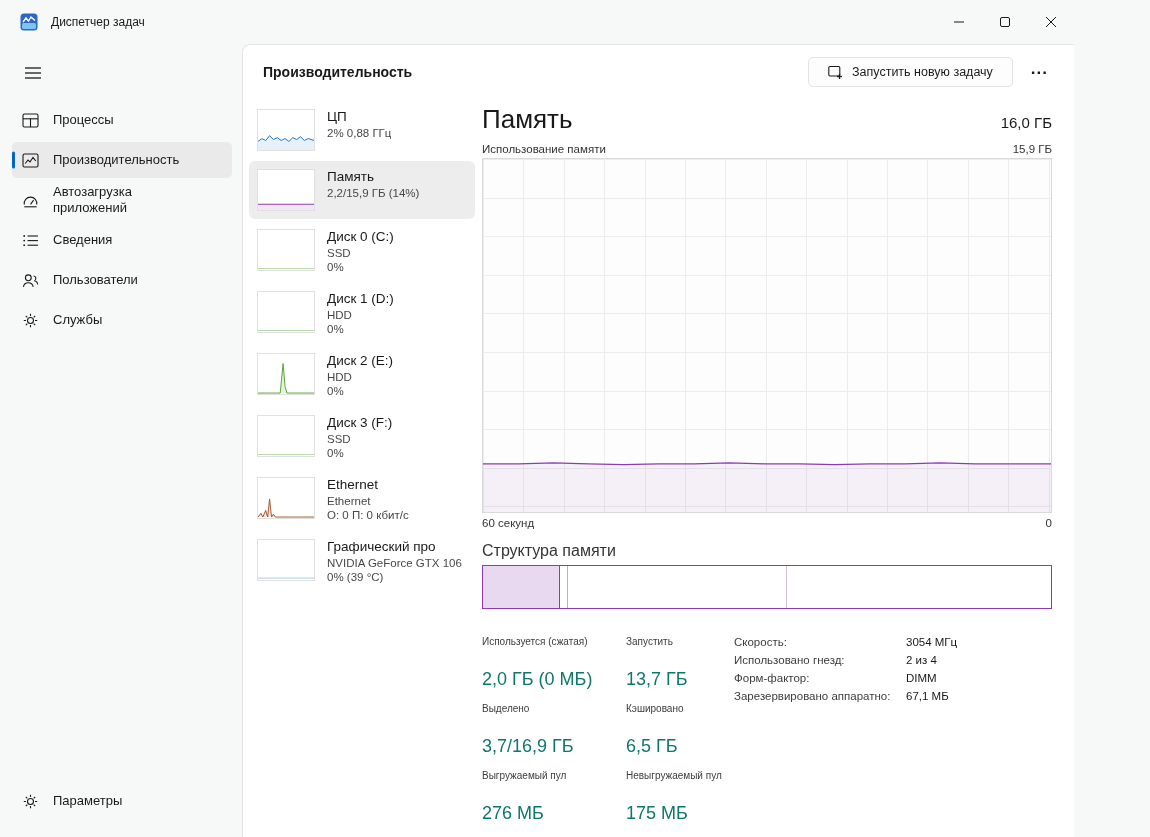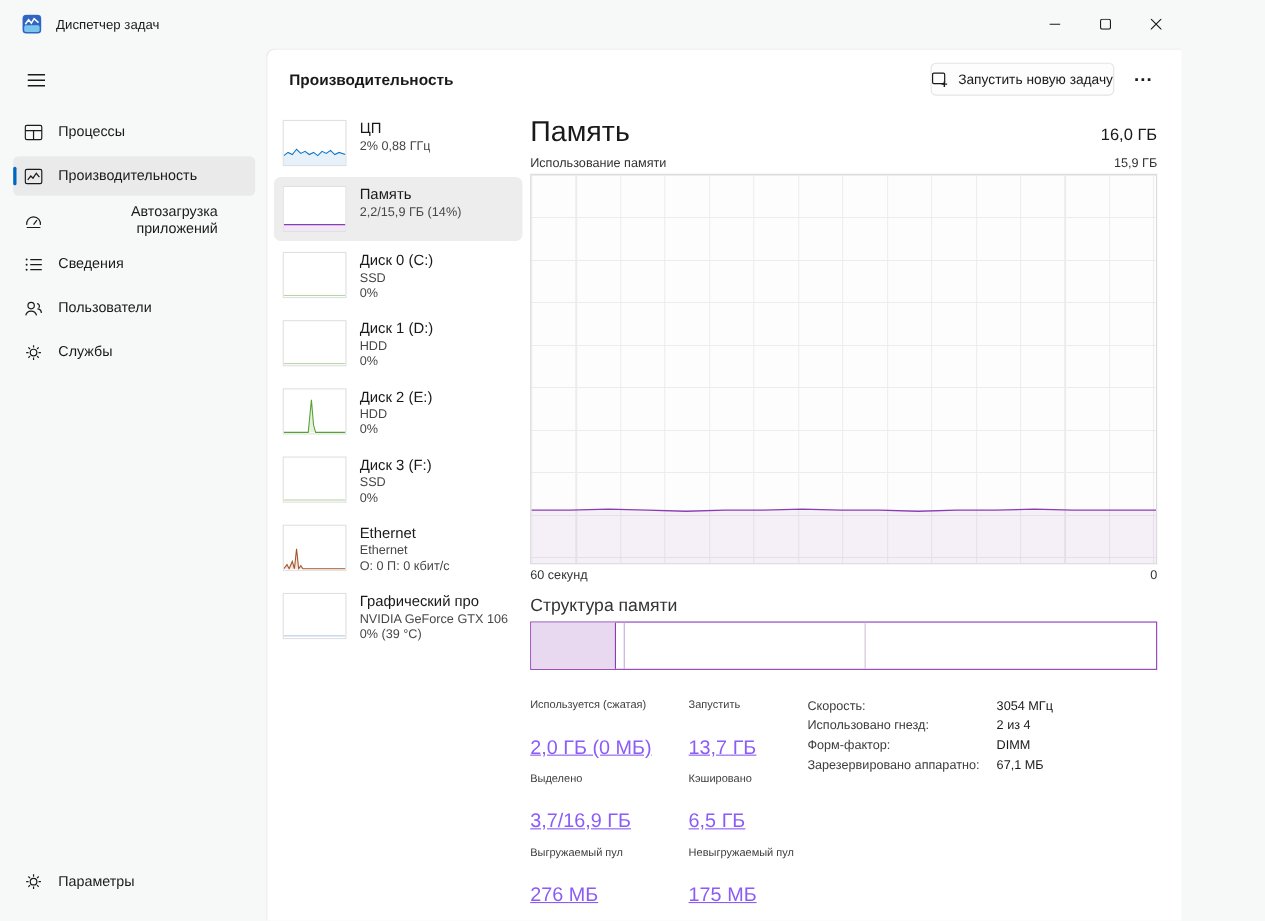--- a/index.html
+++ b/index.html
@@ -25,29 +25,29 @@
   
   .app-body { flex: 1; display: flex; min-height: 0; }
 
   
   .sidebar { width: 242px; flex: 0 0 242px; display: flex; flex-direction: column; padding: 6px 10px 14px 12px; }
   .hamburger { width: 38px; height: 34px; margin: 6px 0 12px 2px; border: none; background: transparent; border-radius: 4px; display: flex; align-items: center; justify-content: center; }
   .nav-item { position: relative; display: flex; align-items: center; gap: 14px; min-height: 36px; padding: 2px 10px; border-radius: 5px; margin-bottom: 4px; font-size: 13px; color: #1a1a1a; }
   .nav-item.selected { background: #eaeaea; }
   .nav-item.selected::before { content: ""; position: absolute; left: 0; top: 50%; transform: translateY(-50%); width: 3px; height: 17px; border-radius: 2px; background: var(--accent, #0067c0); }
   .nav-icon { width: 17px; height: 17px; flex: 0 0 17px; display: flex; align-items: center; justify-content: center; }
-  .nav-label { max-width: 145px; line-height: 1.25; text-align: right; }
+  .nav-label { max-width: 145px; line-height: 1.25; }
   .sidebar-spacer { flex: 1; }
 
   
   .main-card { flex: 1; min-width: 0; background: #ffffff; border: 1px solid #e5e5e5; border-right: none; border-bottom: none; border-top-left-radius: 8px; display: flex; flex-direction: column; }
   .main-header { height: 54px; flex: 0 0 54px; display: flex; align-items: center; justify-content: space-between; padding: 0 16px 0 20px; }
   .page-title { font-size: 14px; font-weight: 700; margin: 0; }
   .header-actions { display: flex; align-items: center; gap: 8px; }
-  .run-task-btn { display: flex; gap: 9px; font-size: 12.5px; color: #1a1a1a; padding: 7px 0; background: #fdfdfd; border: 1px solid #e3e3e3; border-radius: 5px; }
+  .run-task-btn { display: flex; gap: 9px; font-size: 12.5px; color: #1a1a1a; padding: 7px 19px; background: #fdfdfd; border: 1px solid #e3e3e3; border-radius: 5px; }
   .more-btn { border: none; background: transparent; font-size: 17px; font-weight: 700; color: #1a1a1a; padding: 2px 10px 8px 10px; letter-spacing: 1px; border-radius: 4px; }
 
   .content { flex: 1; min-height: 0; display: flex; padding: 2px 22px 0 6px; }
 
   
   .perf-list { width: 226px; flex: 0 0 226px; display: flex; flex-direction: column; }
   .perf-item { display: flex; align-items: flex-start; gap: 12px; padding: 8px; border-radius: 6px; margin-bottom: 2px; }
   .perf-item.selected { background: #ededed; }
   .thumb { width: 58px; height: 42px; flex: 0 0 58px; background: #fff; border: 1px solid #e0e0e0; }
   .thumb svg { display: block; width: 100%; height: 100%; }
@@ -72,21 +72,21 @@
   .comp-bar { height: 48px; border: 1px solid var(--mem, #8b3cb4); background: #fff; display: flex; margin-top: 5px; }
   .seg-inuse { width: 13.5%; background: #e8d9f0; border-right: 1px solid var(--mem, #8b3cb4); }
   .seg-modified { width: 1.4%; border-right: 1px solid #c9a6dc; }
   .seg-standby { width: 38.6%; border-right: 1px solid #cfc0da; }
   .seg-free { flex: 1; }
 
   .stats { display: flex; margin-top: 27px; }
   .stats-left { display: grid; grid-template-columns: 144px 108px; width: 252px; flex: 0 0 252px; }
   .stat-cell { margin-bottom: 13px; }
   .stat-label { font-size: 10px; color: #3d3d3d; }
-  .stat-value { font-size: 18px; color: #8b5cf6; margin-top: 22px; font-weight: 400; text-decoration: underline; }
+  .stat-value { font-size: 18px; color: #0f766e; margin-top: 22px; font-weight: 400; }
   .stats-right { display: grid; grid-template-columns: 172px auto; row-gap: 6px; align-content: start; font-size: 11.5px; }
   .hw-label { color: #3d3d3d; }
   .hw-value { color: #191919; }
 </style>
 </head>
 <body>
 
 <div class="window">
 
   <div class="titlebar">

